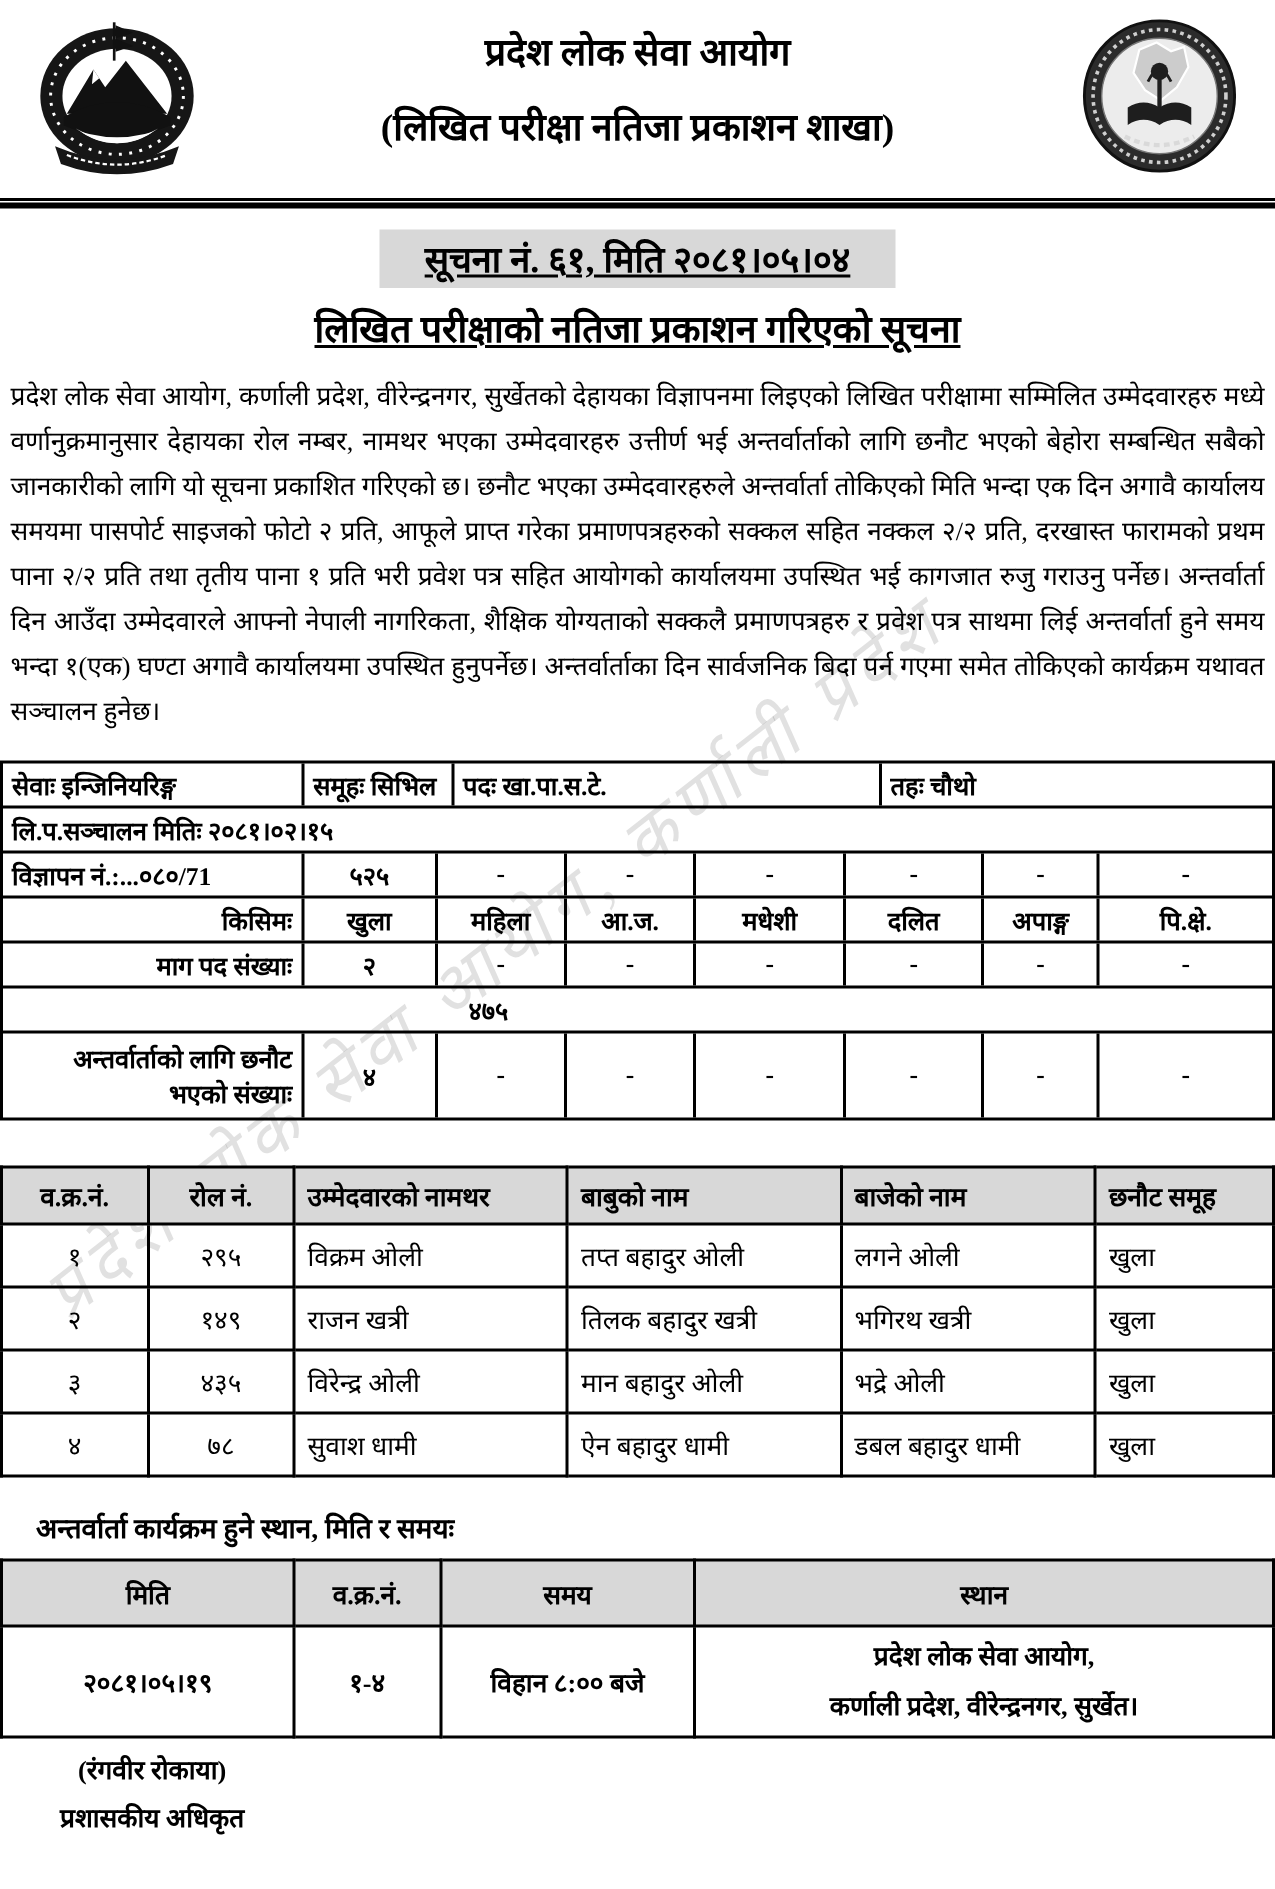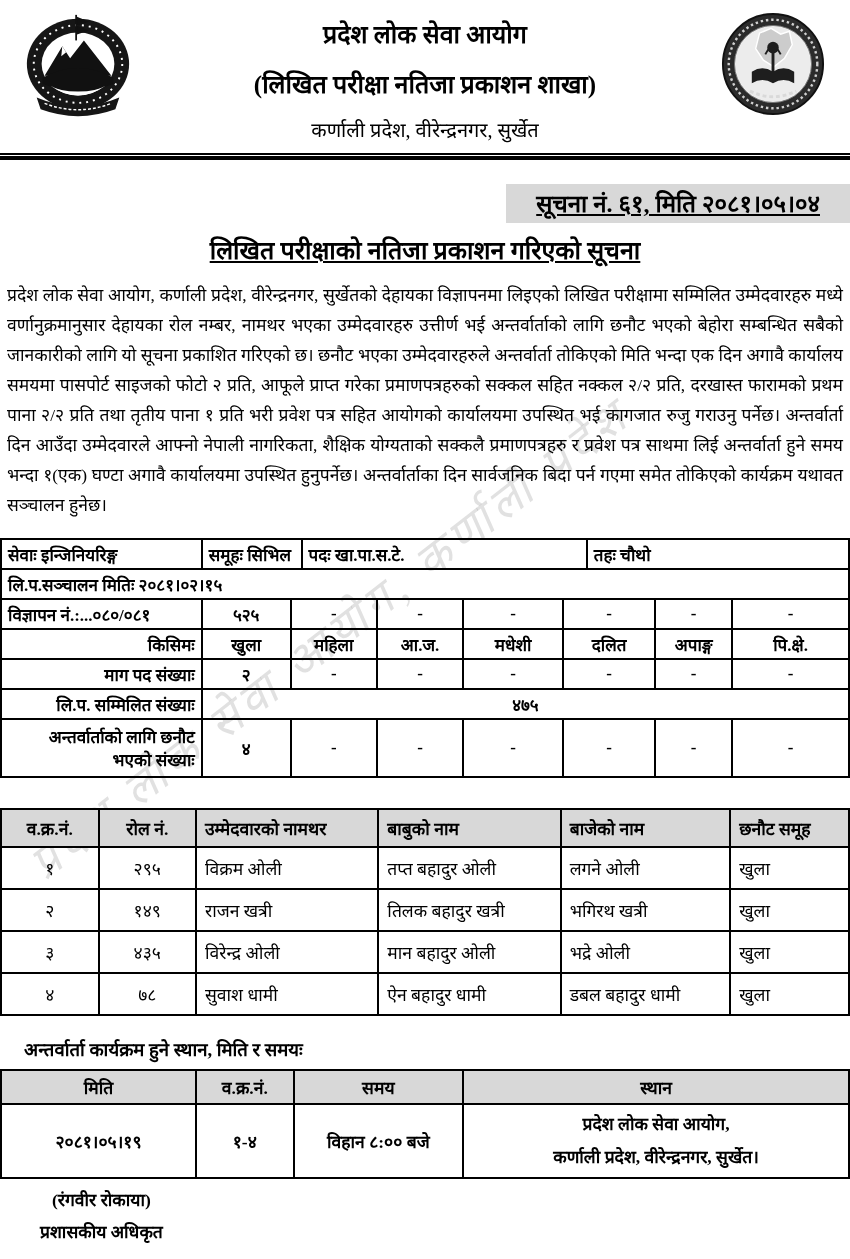--- a/index.html
+++ b/index.html
@@ -21,21 +21,21 @@
   .hdr-logo-left { width:135px; display:flex; justify-content:center; padding-top:4px; }
   .hdr-logo-right { width:135px; display:flex; justify-content:center; padding-top:6px; }
   .hdr-titles { flex:1; text-align:center; }
   .org-name { font-size:25px; font-weight:bold; margin-top:10px; }
   .branch { font-size:25px; font-weight:bold; margin-top:16px; }
   .location { font-size:20px; margin-top:16px; }
 
   .double-rule { margin-top:10px; height:7px; border-top:2px solid #000; border-bottom:4px solid #000; }
 
   
-  .band-wrap { text-align:right; margin-top:24px; }
+  .band-wrap { text-align:center; margin-top:14px; }
   .band {
     display:inline-block; background:#d8d8d8; padding:2px 30px 4px 30px;
     font-size:24px; font-weight:bold; text-decoration:underline;
   }
   .notice-title { text-align:center; font-size:25px; font-weight:bold; text-decoration:underline; margin-top:9px; }
 
   
   .body-text {
     margin:14px 7px 0 7px; font-size:17.5px; line-height:30px; text-align:justify;
   }
@@ -63,21 +63,21 @@
   .ctable th, .ctable td { border:2px solid #000; font-size:17.5px; padding:4px 8px; }
   .ctable th { background:#d8d8d8; font-weight:bold; height:38px; }
   .ctable td { height:42px; }
   .th-ctr, .td-ctr { text-align:center; }
   .th-lft, .td-lft { text-align:left; }
 
   
   .int-heading { margin:20px 0 0 24px; font-size:18.5px; font-weight:bold; }
   .itable { margin-top:8px; border:2px solid #000; }
   .itable th, .itable td { border:2px solid #000; font-size:17.5px; padding:3px 8px; text-align:center; }
-  .itable th { background:#d8d8d8; font-weight:bold; height:34px; }
+  .itable th { background:#d8d8d8; font-weight:bold; height:44px; }
   .itable td { height:74px; font-weight:bold; }
   .place-line { display:block; line-height:33px; }
 
   
   .sigs { display:flex; justify-content:space-between; margin-top:8px; padding:0 100px 0 40px; }
   .sig { text-align:center; font-size:17.5px; font-weight:bold; }
   .sig .sig-name { margin-bottom:8px; }
 
   
   .emblem-svg, .seal-svg { display:block; }
@@ -103,21 +103,20 @@
           <path d="M32,76 Q60,92 88,76 Q74,86 60,86 Q46,86 32,76 Z" fill="#ffffff"></path>
           <rect x="57.2" y="4" width="1.8" height="26" fill="#111111"></rect>
           <path d="M59,6 L71,11 L59,15 Z M59,15 L71,20 L59,24 Z" fill="#111111"></path>
           <path d="M18,88 Q60,106 102,88 L98,100 Q60,114 22,100 Z" fill="#161616"></path>
           <path d="M26,94 Q60,107 94,94" stroke="#ffffff" stroke-width="1.5" fill="none" stroke-dasharray="3 2"></path>
         </svg>
       </div>
       <div class="hdr-titles">
         <div class="org-name">प्रदेश लोक सेवा आयोग</div>
         <div class="branch">(लिखित परीक्षा नतिजा प्रकाशन शाखा)</div>
-        <div class="location">कर्णाली प्रदेश, वीरेन्द्रनगर, सुर्खेत</div>
       </div>
       <div class="hdr-logo-right">
         <svg class="seal-svg" width="104" height="104" viewBox="0 0 108 108" aria-hidden="true">
           <circle cx="54" cy="54" r="52" fill="#2b2b2b"></circle>
           <circle cx="54" cy="54" r="52" fill="none" stroke="#111" stroke-width="2"></circle>
           <circle cx="54" cy="54" r="46" fill="none" stroke="#cfcfcf" stroke-width="2.5" stroke-dasharray="2.5 3"></circle>
           <circle cx="54" cy="54" r="40" fill="#ececec" stroke="#777" stroke-width="1"></circle>
           <path d="M40,22 L52,17 L62,23 L71,20 L74,34 L66,48 L55,57 L44,50 L36,38 Z" fill="#cccccc" stroke="#ffffff" stroke-width="1.5"></path>
           <path d="M54,38 L54,64" stroke="#1e1e1e" stroke-width="3"></path>
           <circle cx="54" cy="37" r="6" fill="#1e1e1e"></circle>
@@ -141,21 +140,21 @@
       <div class="vt-row">
         <div class="vt-cell a0">सेवाः इन्जिनियरिङ्ग</div>
         <div class="vt-cell a1">समूहः सिभिल</div>
         <div class="vt-cell a3">पदः खा.पा.स.टे.</div>
         <div class="vt-cell a4">तहः चौथो</div>
       </div>
       <div class="vt-row">
         <div class="vt-cell" style="width:100%">लि.प.सञ्चालन मितिः २०८१।०२।१५</div>
       </div>
       <div class="vt-row">
-        <div class="vt-cell c0">विज्ञापन नं.:...०८०/०८१</div>
+        <div class="vt-cell c0">विज्ञापन नं.:...०८०/71</div>
         <div class="vt-cell c1 ctr">५२५</div>
         <div class="vt-cell c2 ctr">-</div>
         <div class="vt-cell c3 ctr">-</div>
         <div class="vt-cell c4 ctr">-</div>
         <div class="vt-cell c5 ctr">-</div>
         <div class="vt-cell c6 ctr">-</div>
         <div class="vt-cell c7 ctr">-</div>
       </div>
       <div class="vt-row">
         <div class="vt-cell c0 rgt">किसिमः</div>
@@ -171,21 +170,20 @@
         <div class="vt-cell c0 rgt">माग पद संख्याः</div>
         <div class="vt-cell c1 ctr">२</div>
         <div class="vt-cell c2 ctr">-</div>
         <div class="vt-cell c3 ctr">-</div>
         <div class="vt-cell c4 ctr">-</div>
         <div class="vt-cell c5 ctr">-</div>
         <div class="vt-cell c6 ctr">-</div>
         <div class="vt-cell c7 ctr">-</div>
       </div>
       <div class="vt-row">
-        <div class="vt-cell c0 rgt">लि.प. सम्मिलित संख्याः</div>
         <div class="vt-cell cw ctr">४७५</div>
       </div>
       <div class="vt-row">
         <div class="vt-cell c0 rgt h-tall">अन्तर्वार्ताको लागि छनौट भएको संख्याः</div>
         <div class="vt-cell c1 ctr h-tall">४</div>
         <div class="vt-cell c2 ctr h-tall">-</div>
         <div class="vt-cell c3 ctr h-tall">-</div>
         <div class="vt-cell c4 ctr h-tall">-</div>
         <div class="vt-cell c5 ctr h-tall">-</div>
         <div class="vt-cell c6 ctr h-tall">-</div>

